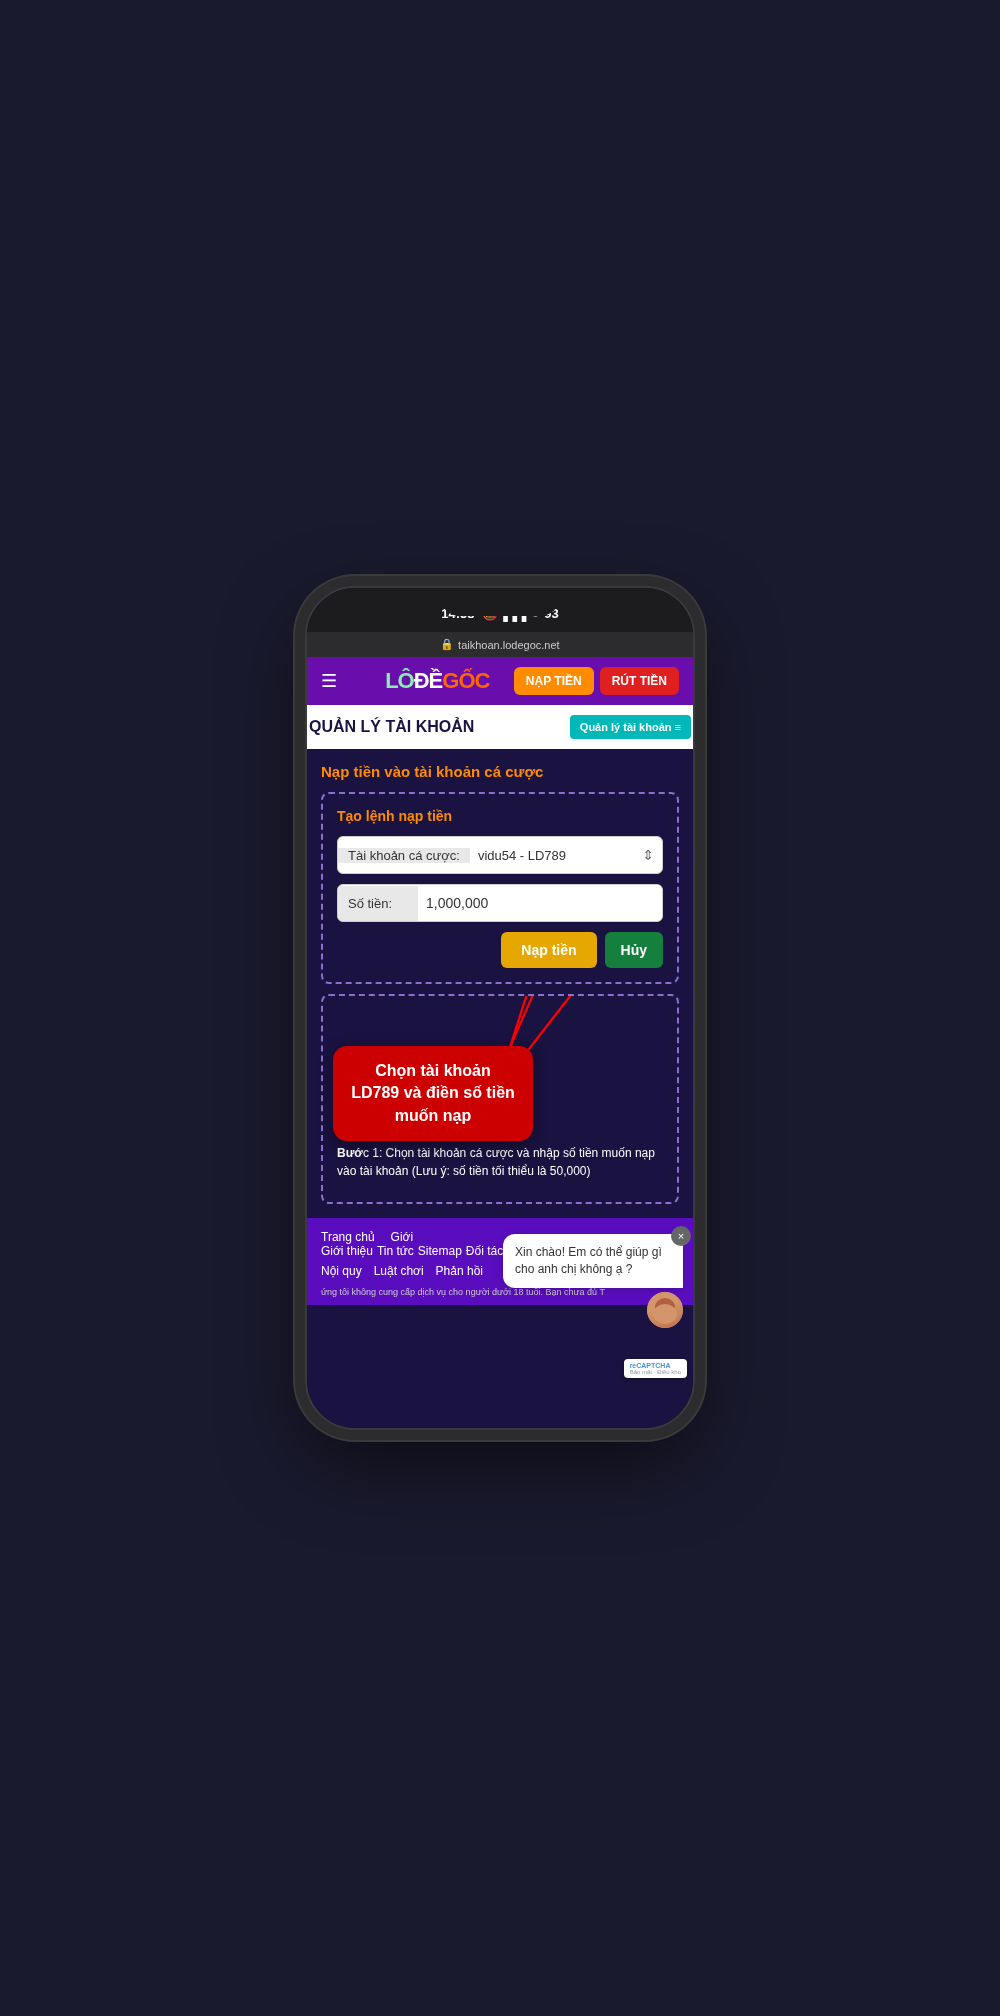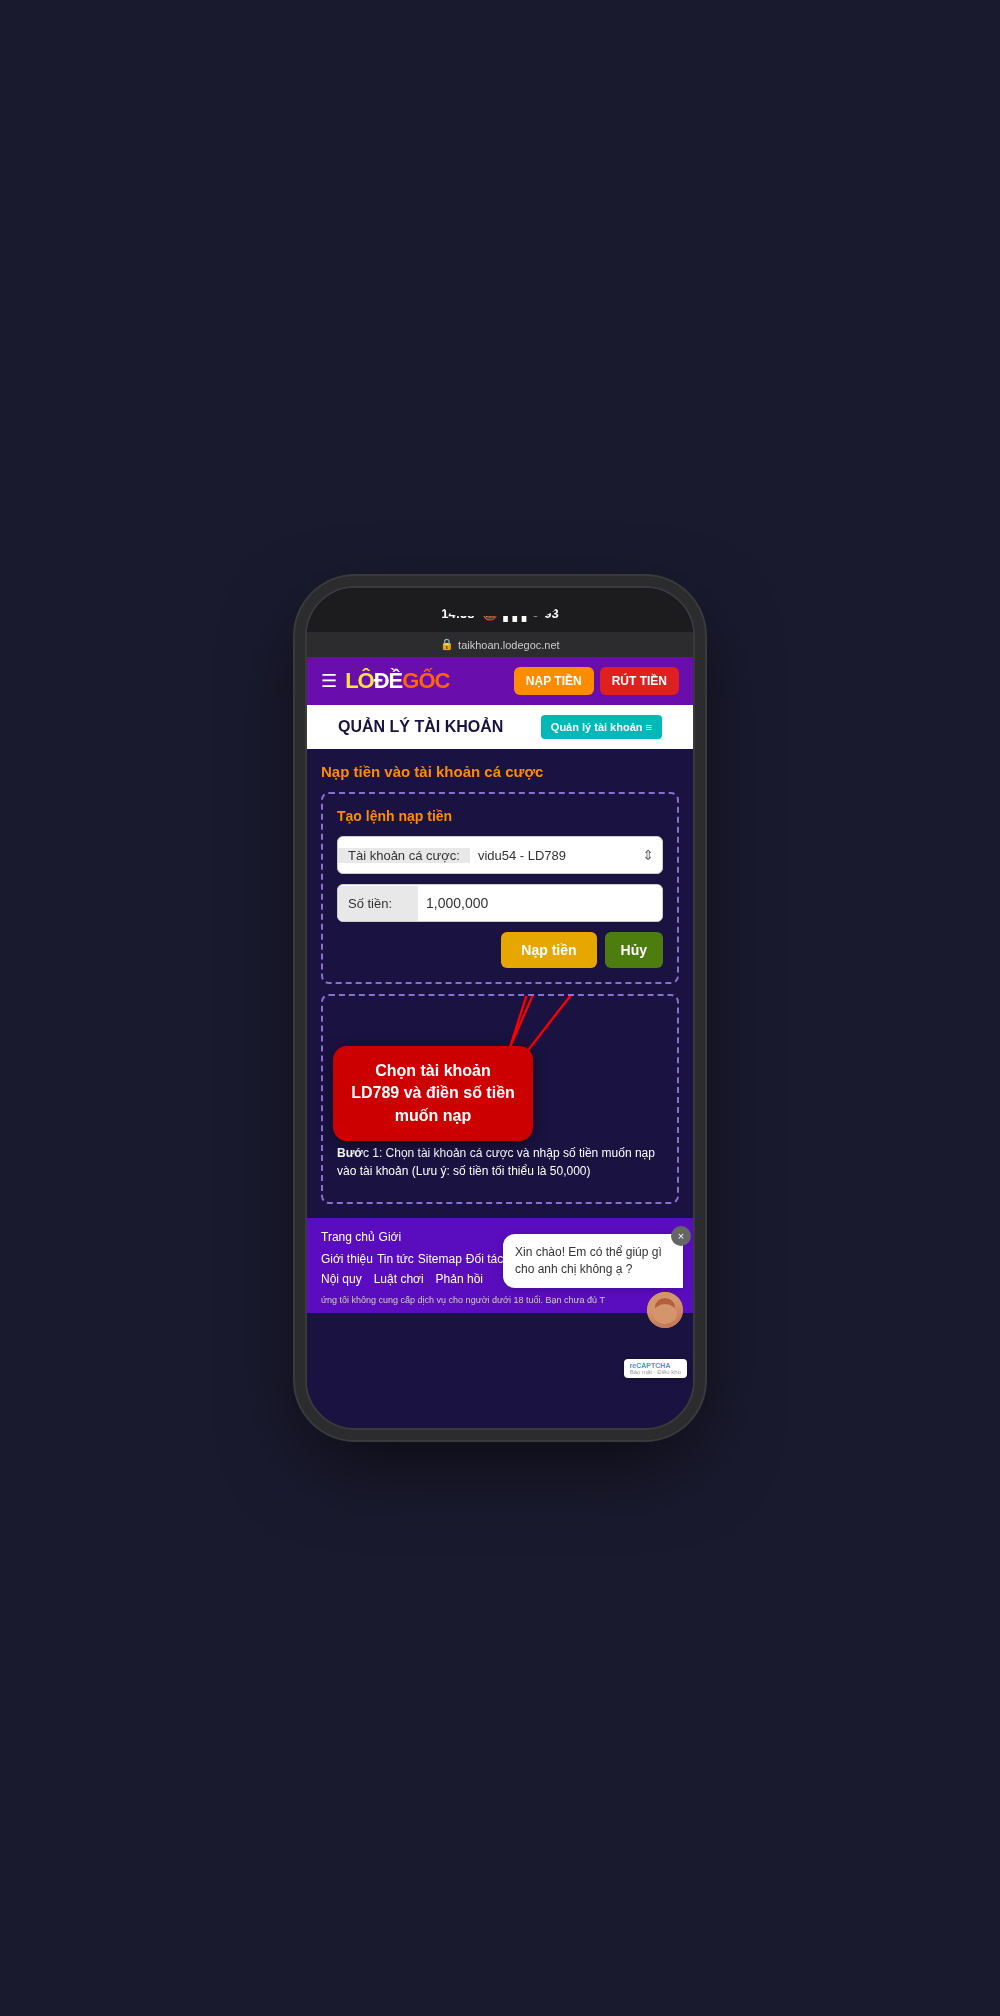--- a/index.html
+++ b/index.html
@@ -93,21 +93,21 @@
       color: white;
       font-size: 18px;
     }
 
     .logo-text {
       font-size: 22px;
       font-weight: 900;
       letter-spacing: -1px;
     }
 
-    .logo-lo { color: #fde047; }
+    .logo-lo { color: #86efac; margin-left: 40px; }
     .logo-de { color: white; }
     .logo-goc { color: #ff6600; }
 
     .header-buttons {
       display: flex;
       gap: 6px;
     }
 
     .btn-nap {
       background: #ff8c00;
@@ -127,21 +127,21 @@
       border-radius: 6px;
       padding: 7px 12px;
       font-weight: 700;
       font-size: 12px;
       cursor: pointer;
     }
 
     
     .account-bar {
       background: white;
-      padding: 10px 31px;
+      padding: 10px 2px;
       display: flex;
       align-items: center;
       justify-content: space-between;
     }
 
     .account-title {
       font-size: 16px;
       font-weight: 700;
       color: #1a1240;
     }
@@ -268,21 +268,21 @@
       color: white;
       border: none;
       border-radius: 6px;
       padding: 10px 20px;
       font-size: 14px;
       font-weight: 700;
       cursor: pointer;
     }
 
     .btn-cancel {
-      background: #4d7c0f;
+      background: #15803d;
       color: white;
       border: none;
       border-radius: 6px;
       padding: 10px 16px;
       font-size: 14px;
       font-weight: 600;
       cursor: pointer;
     }
 
     
@@ -342,22 +342,21 @@
     }
 
     
     .footer {
       background: #5a0dbf;
       padding: 12px 14px 6px;
     }
 
     .footer-links-top {
       display: flex;
-      gap: 4px;
-      margin-bottom: 8px;
+      gap: 16px;
     }
 
     .footer-link {
       color: white;
       font-size: 12px;
       text-decoration: none;
     }
 
     .footer-links-mid {
       display: flex;

